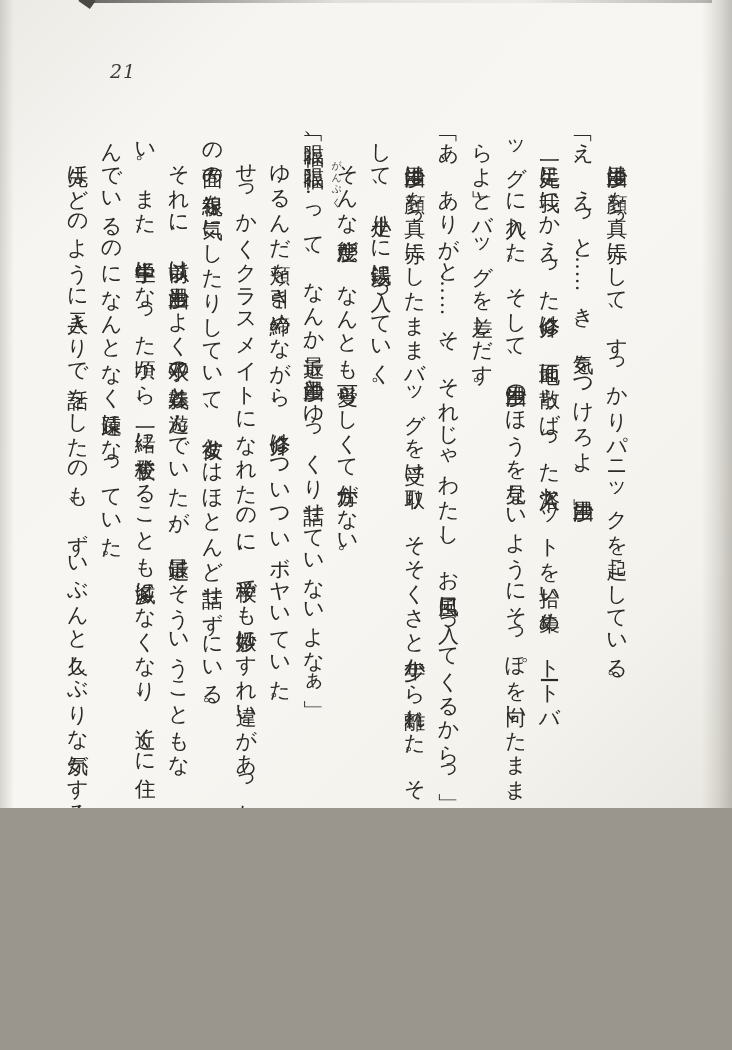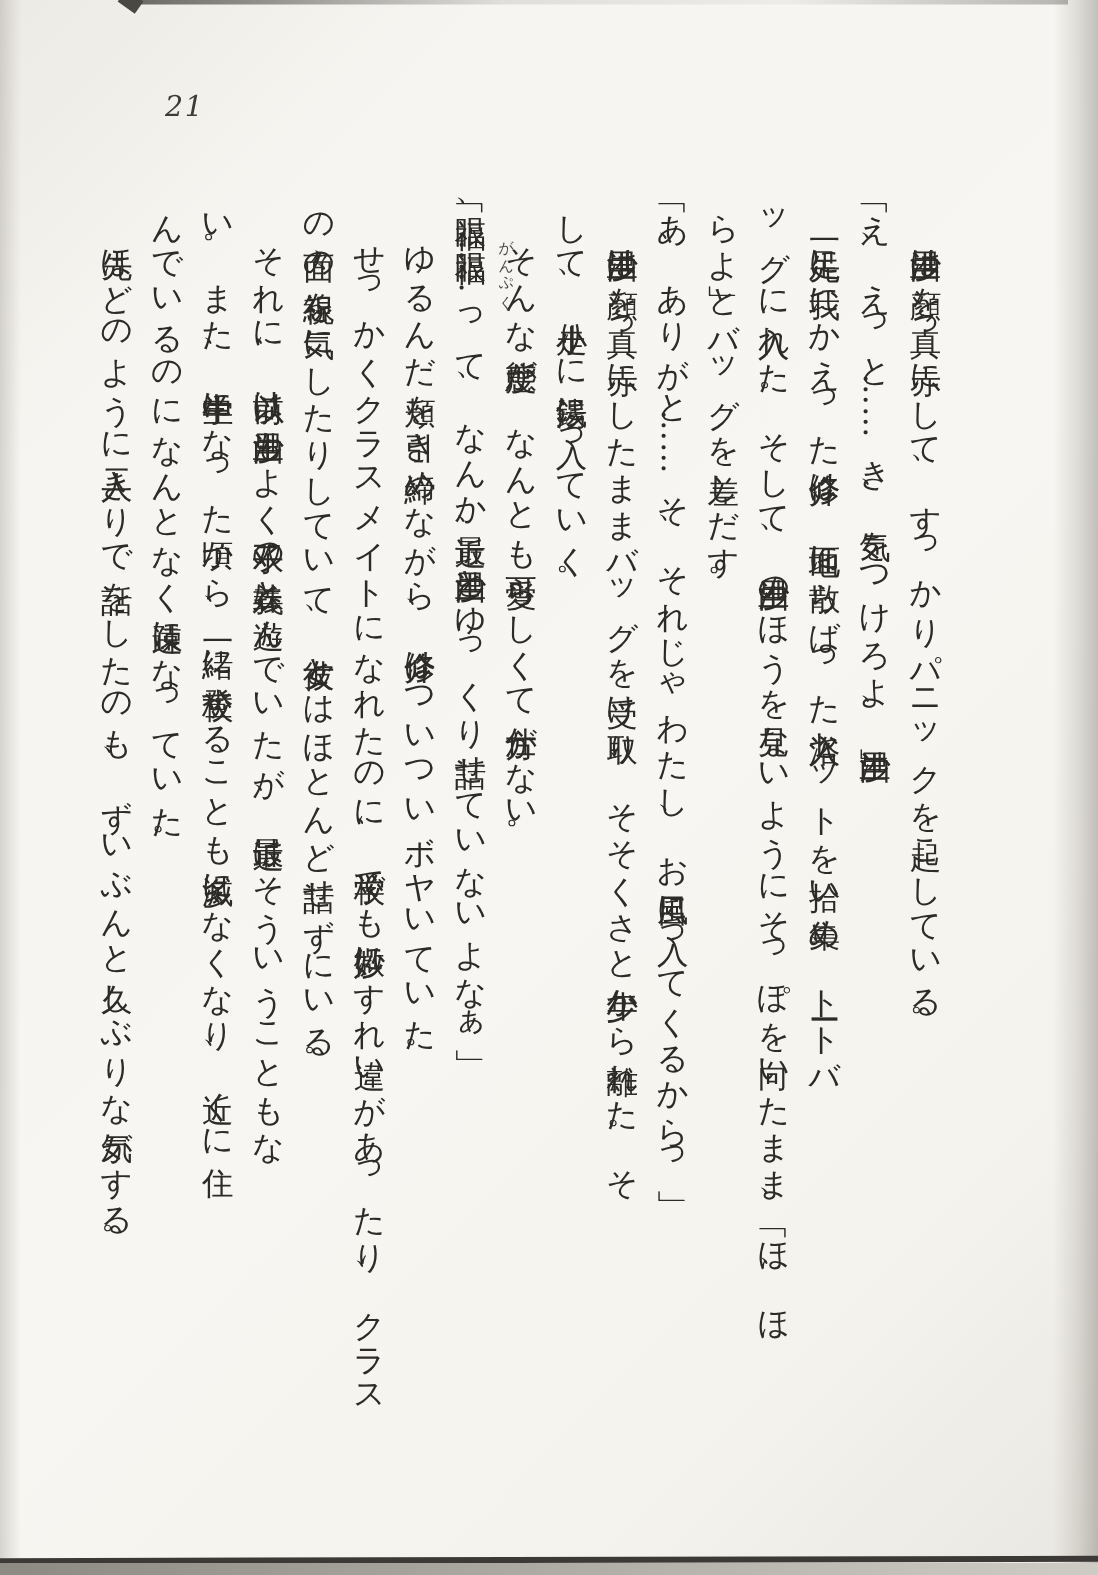--- a/index.html
+++ b/index.html
@@ -2,21 +2,21 @@
 <html><head>
 <meta charset="utf-8">
 <style>
   * { margin: 0; padding: 0; box-sizing: border-box; }
   html, body { background: #9a968e; }
   body { font-family: "DejaVu Serif", "Liberation Serif", serif; }
 
   .scan {
     position: relative;
     width: 732px;
-    height: 1050px;
+    height: 808px;
     margin: 0 auto;
     background:
       radial-gradient(ellipse 130% 120% at 45% 45%, rgba(255,255,255,0) 60%, rgba(120,115,105,0.18) 100%),
       linear-gradient(135deg, #eceae5 0%, #f6f5f1 18%, #f7f6f2 55%, #f3f2ed 82%, #e9e7e1 100%);
     overflow: hidden;
   }
 
   
   .edge-right-shadow {
     position: absolute; top: 0; right: 0; width: 30px; height: 100%;

